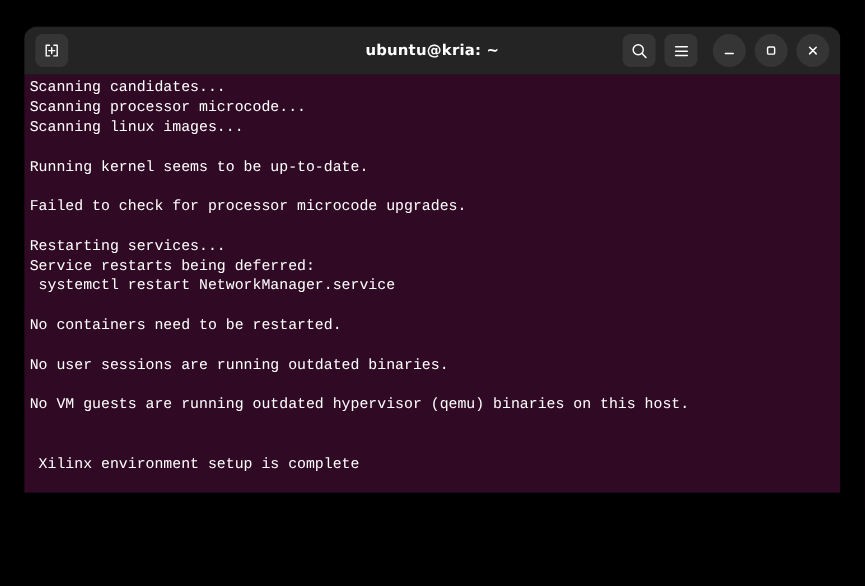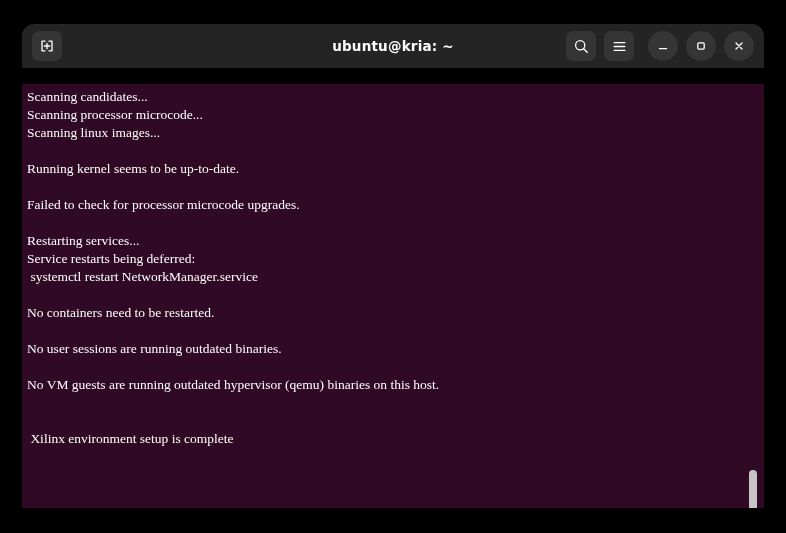--- a/index.html
+++ b/index.html
@@ -13,27 +13,26 @@
   body {
     font-family: "DejaVu Sans", sans-serif;
   }
 
   
   #terminal-window {
     position: absolute;
     left: 22px;
     top: 24px;
     width: 742px;
-    height: 484px;
+    height: 424px;
     border-radius: 12px 12px 0 0;
     overflow: hidden;
     display: flex;
     flex-direction: column;
     box-shadow: 0 0 0 1px rgba(0,0,0,0.6);
-    gap: 16px;
   }
 
   
   #title-bar {
     height: 44px;
     min-height: 44px;
     background: #242424;
     display: flex;
     align-items: center;
     padding: 0 10px;
@@ -100,21 +99,21 @@
     flex: 1;
     background: #300a24;
     position: relative;
     overflow: hidden;
   }
   #terminal-text {
     position: absolute;
     left: 5px;
     top: 4px;
     right: 0;
-    font-family: Liberation Serif, serif;
+    font-family: Liberation Mono, monospace;
     font-size: 13.5px;
     line-height: 18px;
     color: #ffffff;
     white-space: pre;
   }
   .tline {
     height: 18px;
     white-space: pre;
   }
   .seg-user   { color: #4ee08a; font-weight: bold; }

